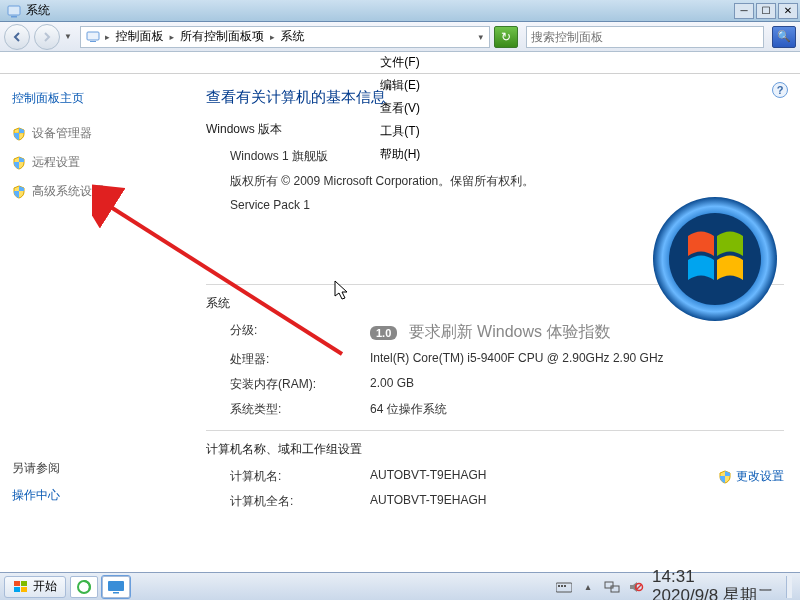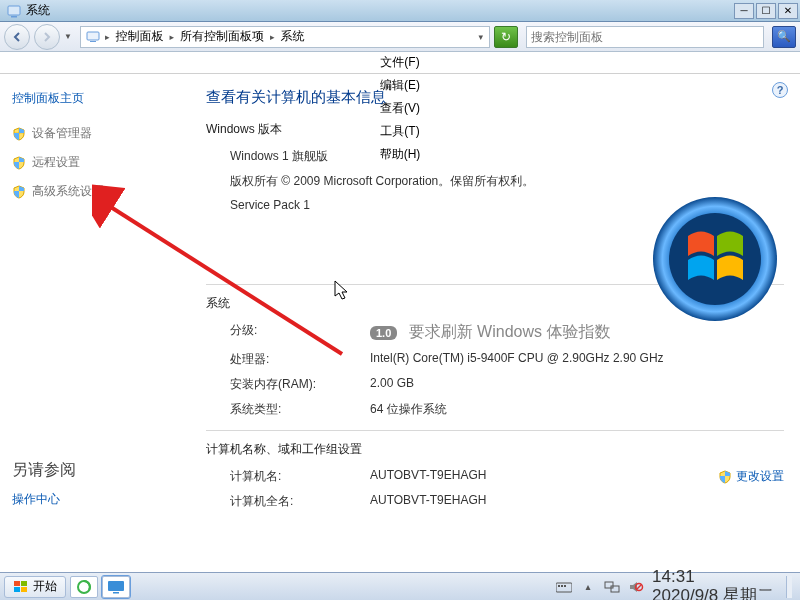--- a/index.html
+++ b/index.html
@@ -33,21 +33,21 @@
 
 .content { display: flex; height: calc(100% - 22px - 30px - 22px - 28px); overflow: hidden; position: relative; }
 .help-icon-top { position: absolute; top: 8px; right: 12px; width: 16px; height: 16px; border: 1px solid #6a9edc; border-radius: 50%; background: #eaf2fc; color: #3a6aa8; font-size: 11px; font-weight: bold; display: flex; align-items: center; justify-content: center; cursor: pointer; }
 
 
 .sidebar { width: 200px; padding: 16px 12px; background: #fff; }
 .sb-home { color: #0a5ab4; font-size: 12px; margin-bottom: 18px; cursor: pointer; display: block; }
 .sb-item { display: flex; align-items: center; gap: 6px; margin-bottom: 12px; font-size: 12px; }
 .sb-item a { color: #737373; cursor: pointer; }
 .shield-mini { width: 14px; height: 14px; }
-.sb-see-also { margin-top: 260px; font-size: 16px; color: #444; margin-bottom: 10px; }
+.sb-see-also { margin-top: 260px; font-size: 12px; color: #444; margin-bottom: 10px; }
 
 
 .mainpanel { flex: 1; padding: 14px 16px 10px 6px; overflow: hidden; position: relative; }
 .section-title { font-size: 15px; color: #003a8c; margin-bottom: 14px; }
 .sub-heading { font-size: 12px; color: #222; margin: 8px 0 10px 0; }
 .indent { margin-left: 24px; }
 .line { font-size: 12px; color: #333; margin-bottom: 8px; }
 .logo-wrap { position: absolute; right: 20px; top: 120px; width: 130px; height: 130px; }
 .divider { border-top: 1px solid #d8d8d8; margin: 12px 0 10px 0; }
 .kv { display: flex; font-size: 12px; color: #333; margin-bottom: 8px; }

